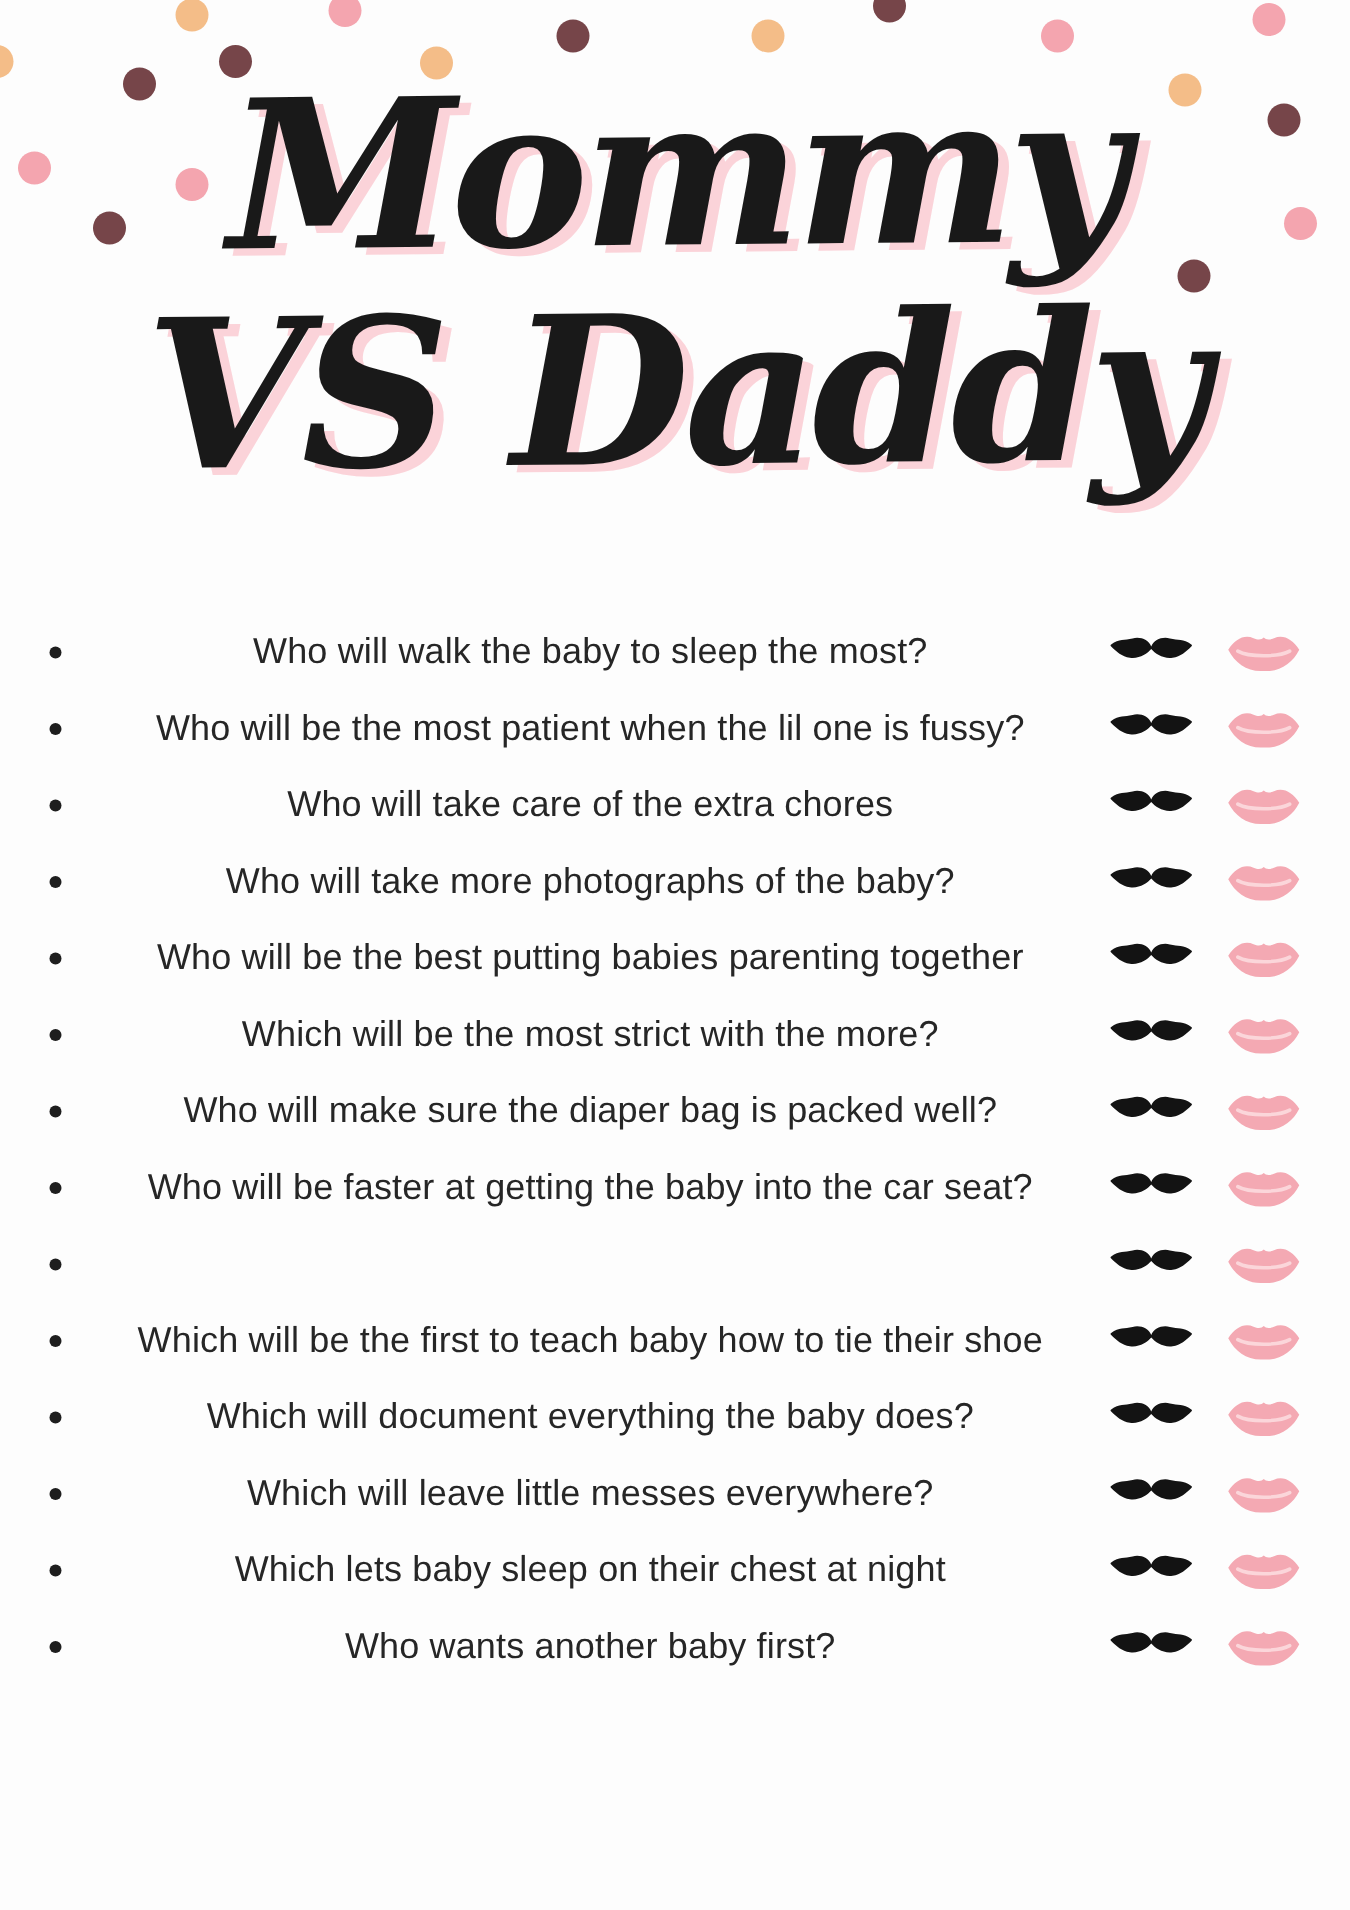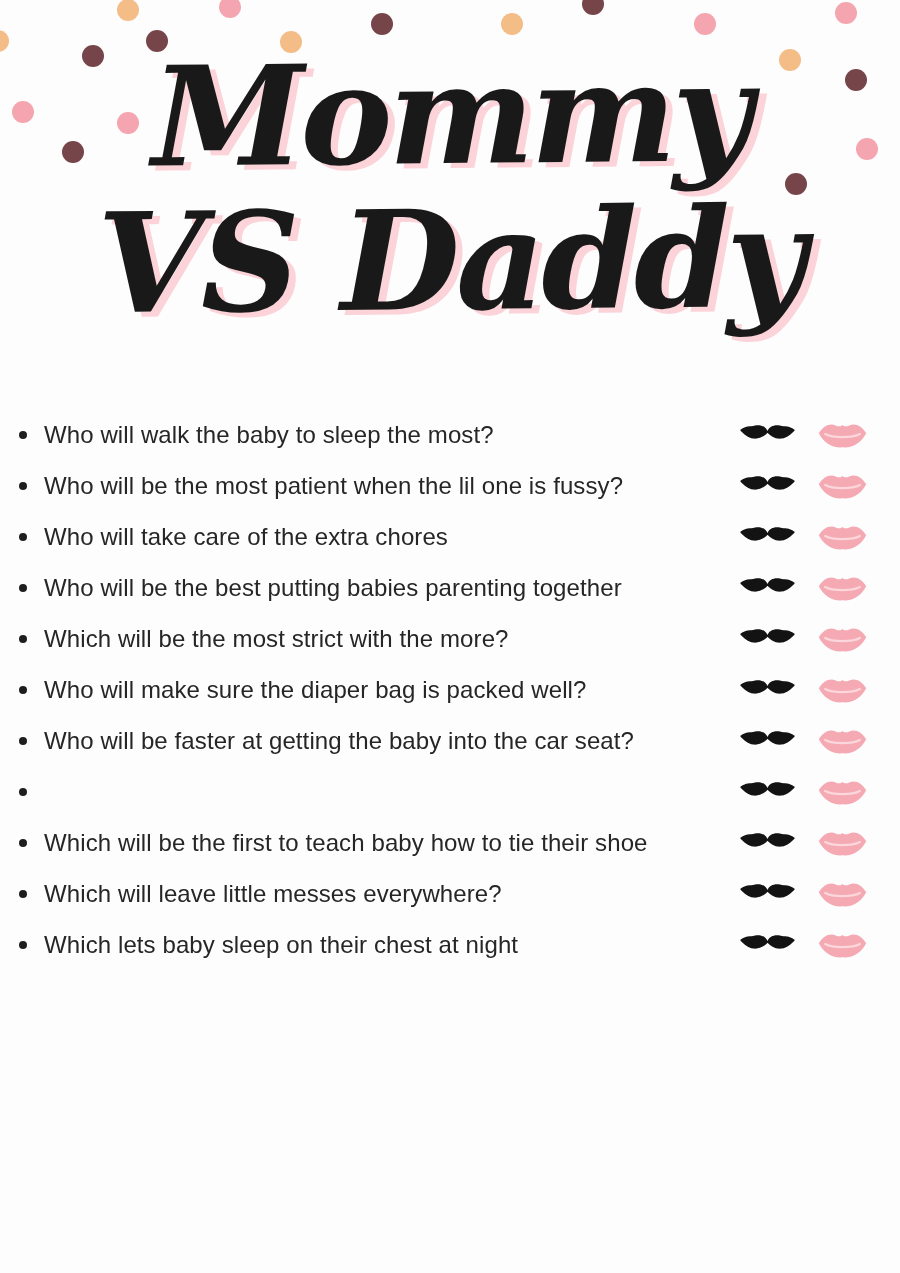--- a/index.html
+++ b/index.html
@@ -34,21 +34,21 @@
     color: var(--title-color, #191919);
   }
   .title-line {
     text-shadow: 7px 5px 0 var(--title-shadow, #fbd3d9);
     transform: rotate(-0.5deg);
   }
 
   
   .questions {
     position: absolute;
-    top: 409px; left: 16px; right: 32px;
+    top: 409px; left: 30px; right: 32px; text-align: center;
   }
   .row {
     height: 51px;
     display: flex;
     align-items: center;
   }
   .bullet {
     flex: none;
     width: 8px; height: 8px;
     border-radius: 50%;
@@ -189,20 +189,49 @@
           C24 8, 26.5 7.6, 28 6
           C29.5 7.6, 32 8, 35.5 6.5
           C42 3.5, 49 7, 54 15
           C49 25, 39.5 31.5, 28 30.5
           C16.5 31.5, 7 25, 2 15 Z"></path>
         <path fill="none" stroke="var(--lips-highlight, #fbd6da)" stroke-width="2.6" stroke-linecap="round" d="M9 16 C17 20.5, 39 20.5, 47 16"></path>
       </svg>
     </span>
   </div>
 
+  <div class="row">
+    <span class="bullet"></span>
+    <span class="qtext">Who will take more photographs of the baby?</span>
+    <span class="answer-icons">
+      <svg class="mustache-svg" viewBox="0 0 64 26" xmlns="http://www.w3.org/2000/svg">
+        <path fill="var(--mustache-color, #131313)" d="M32 9
+          C30 4, 24 1.5, 18 3
+          C12 4.5, 8 3, 2 7.5
+          C1.2 8, 1.5 8.5, 2 9
+          C6 13, 10 16.5, 16 17.5
+          C23 18.5, 29 14.5, 32 11
+          C35 14.5, 41 18.5, 48 17.5
+          C54 16.5, 58 13, 62 9
+          C62.5 8.5, 62.8 8, 62 7.5
+          C56 3, 52 4.5, 46 3
+          C40 1.5, 34 4, 32 9 Z"></path>
+      </svg>
+      <svg class="lips-svg" viewBox="0 0 56 34" xmlns="http://www.w3.org/2000/svg">
+        <path fill="var(--lips-fill, #f4a9b3)" d="M2 15
+          C7 7, 14 3.5, 20.5 6.5
+          C24 8, 26.5 7.6, 28 6
+          C29.5 7.6, 32 8, 35.5 6.5
+          C42 3.5, 49 7, 54 15
+          C49 25, 39.5 31.5, 28 30.5
+          C16.5 31.5, 7 25, 2 15 Z"></path>
+        <path fill="none" stroke="var(--lips-highlight, #fbd6da)" stroke-width="2.6" stroke-linecap="round" d="M9 16 C17 20.5, 39 20.5, 47 16"></path>
+      </svg>
+    </span>
+  </div>
 
   <div class="row">
     <span class="bullet"></span>
     <span class="qtext">Who will be the best putting babies parenting together</span>
     <span class="answer-icons">
       <svg class="mustache-svg" viewBox="0 0 64 26" xmlns="http://www.w3.org/2000/svg">
         <path fill="var(--mustache-color, #131313)" d="M32 9
           C30 4, 24 1.5, 18 3
           C12 4.5, 8 3, 2 7.5
           C1.2 8, 1.5 8.5, 2 9
@@ -371,20 +400,49 @@
           C24 8, 26.5 7.6, 28 6
           C29.5 7.6, 32 8, 35.5 6.5
           C42 3.5, 49 7, 54 15
           C49 25, 39.5 31.5, 28 30.5
           C16.5 31.5, 7 25, 2 15 Z"></path>
         <path fill="none" stroke="var(--lips-highlight, #fbd6da)" stroke-width="2.6" stroke-linecap="round" d="M9 16 C17 20.5, 39 20.5, 47 16"></path>
       </svg>
     </span>
   </div>
 
+  <div class="row">
+    <span class="bullet"></span>
+    <span class="qtext">Which will document everything the baby does?</span>
+    <span class="answer-icons">
+      <svg class="mustache-svg" viewBox="0 0 64 26" xmlns="http://www.w3.org/2000/svg">
+        <path fill="var(--mustache-color, #131313)" d="M32 9
+          C30 4, 24 1.5, 18 3
+          C12 4.5, 8 3, 2 7.5
+          C1.2 8, 1.5 8.5, 2 9
+          C6 13, 10 16.5, 16 17.5
+          C23 18.5, 29 14.5, 32 11
+          C35 14.5, 41 18.5, 48 17.5
+          C54 16.5, 58 13, 62 9
+          C62.5 8.5, 62.8 8, 62 7.5
+          C56 3, 52 4.5, 46 3
+          C40 1.5, 34 4, 32 9 Z"></path>
+      </svg>
+      <svg class="lips-svg" viewBox="0 0 56 34" xmlns="http://www.w3.org/2000/svg">
+        <path fill="var(--lips-fill, #f4a9b3)" d="M2 15
+          C7 7, 14 3.5, 20.5 6.5
+          C24 8, 26.5 7.6, 28 6
+          C29.5 7.6, 32 8, 35.5 6.5
+          C42 3.5, 49 7, 54 15
+          C49 25, 39.5 31.5, 28 30.5
+          C16.5 31.5, 7 25, 2 15 Z"></path>
+        <path fill="none" stroke="var(--lips-highlight, #fbd6da)" stroke-width="2.6" stroke-linecap="round" d="M9 16 C17 20.5, 39 20.5, 47 16"></path>
+      </svg>
+    </span>
+  </div>
 
   <div class="row">
     <span class="bullet"></span>
     <span class="qtext">Which will leave little messes everywhere?</span>
     <span class="answer-icons">
       <svg class="mustache-svg" viewBox="0 0 64 26" xmlns="http://www.w3.org/2000/svg">
         <path fill="var(--mustache-color, #131313)" d="M32 9
           C30 4, 24 1.5, 18 3
           C12 4.5, 8 3, 2 7.5
           C1.2 8, 1.5 8.5, 2 9
@@ -432,15 +490,44 @@
           C24 8, 26.5 7.6, 28 6
           C29.5 7.6, 32 8, 35.5 6.5
           C42 3.5, 49 7, 54 15
           C49 25, 39.5 31.5, 28 30.5
           C16.5 31.5, 7 25, 2 15 Z"></path>
         <path fill="none" stroke="var(--lips-highlight, #fbd6da)" stroke-width="2.6" stroke-linecap="round" d="M9 16 C17 20.5, 39 20.5, 47 16"></path>
       </svg>
     </span>
   </div>
 
+  <div class="row">
+    <span class="bullet"></span>
+    <span class="qtext">Who wants another baby first?</span>
+    <span class="answer-icons">
+      <svg class="mustache-svg" viewBox="0 0 64 26" xmlns="http://www.w3.org/2000/svg">
+        <path fill="var(--mustache-color, #131313)" d="M32 9
+          C30 4, 24 1.5, 18 3
+          C12 4.5, 8 3, 2 7.5
+          C1.2 8, 1.5 8.5, 2 9
+          C6 13, 10 16.5, 16 17.5
+          C23 18.5, 29 14.5, 32 11
+          C35 14.5, 41 18.5, 48 17.5
+          C54 16.5, 58 13, 62 9
+          C62.5 8.5, 62.8 8, 62 7.5
+          C56 3, 52 4.5, 46 3
+          C40 1.5, 34 4, 32 9 Z"></path>
+      </svg>
+      <svg class="lips-svg" viewBox="0 0 56 34" xmlns="http://www.w3.org/2000/svg">
+        <path fill="var(--lips-fill, #f4a9b3)" d="M2 15
+          C7 7, 14 3.5, 20.5 6.5
+          C24 8, 26.5 7.6, 28 6
+          C29.5 7.6, 32 8, 35.5 6.5
+          C42 3.5, 49 7, 54 15
+          C49 25, 39.5 31.5, 28 30.5
+          C16.5 31.5, 7 25, 2 15 Z"></path>
+        <path fill="none" stroke="var(--lips-highlight, #fbd6da)" stroke-width="2.6" stroke-linecap="round" d="M9 16 C17 20.5, 39 20.5, 47 16"></path>
+      </svg>
+    </span>
+  </div>
 </main>
 
 </div>
 
 </body></html>

